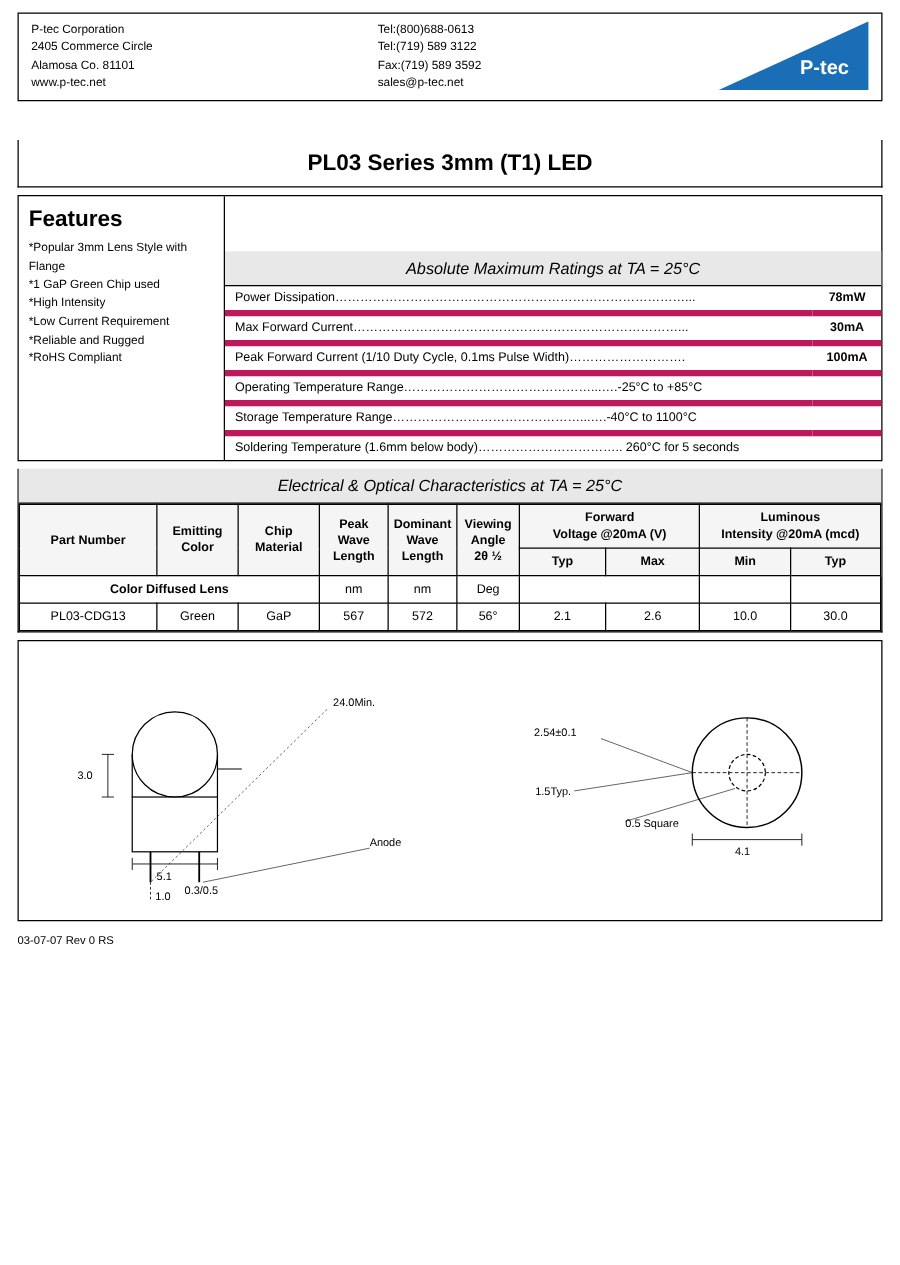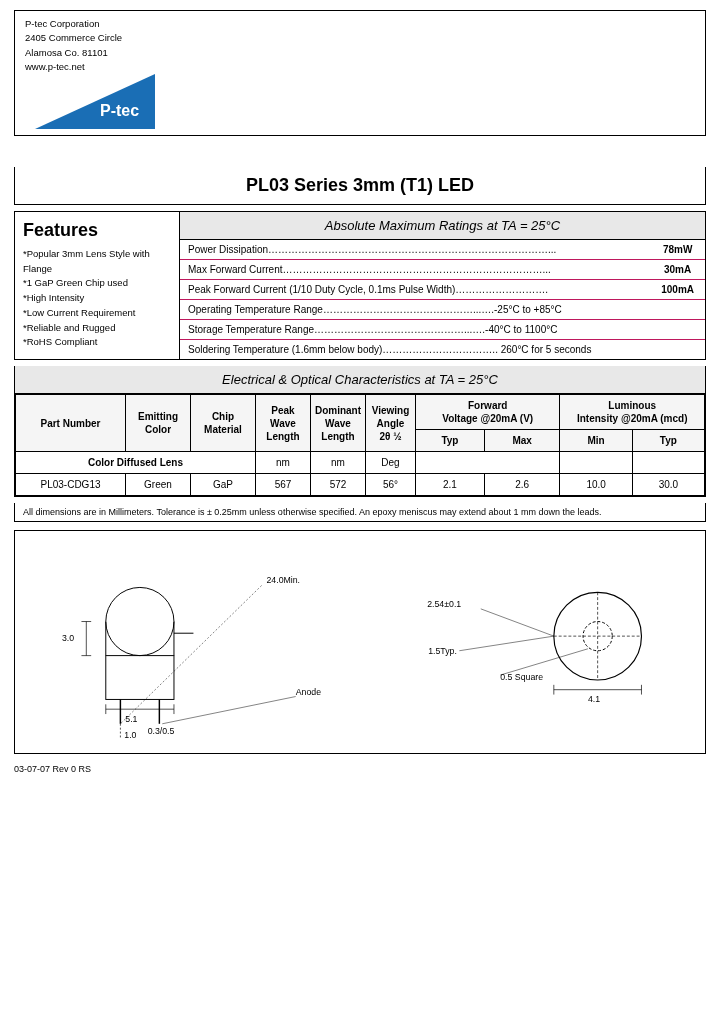--- a/index.html
+++ b/index.html
@@ -19,21 +19,20 @@
     }
 
     
     .header {
       display: flex;
       justify-content: space-between;
       align-items: flex-start;
       border: 1px solid #000;
       padding: 6px 10px;
       margin-bottom: 6px;
-      flex-direction: column;
     }
     .header-left {
       font-size: 9.5px;
       line-height: 1.5;
     }
     .header-logo {
       width: 130px;
       height: 55px;
       position: relative;
       overflow: hidden;
@@ -87,28 +86,29 @@
       flex: 1;
       padding: 0;
     }
     .ratings-header {
       text-align: center;
       background: #e8e8e8;
       border-bottom: 1px solid #000;
       padding: 6px;
       font-size: 13px;
       font-style: italic;
+      margin-top: 44px;
     }
     .ratings-table {
       width: 100%;
       border-collapse: collapse;
     }
     .ratings-table tr td {
       padding: 4px 8px;
-      border-bottom: 1px solid #be185d;
+      border-bottom: 5px solid #be185d;
       font-size: 10px;
     }
     .ratings-table tr:last-child td {
       border-bottom: none;
     }
     .ratings-table td:last-child {
       text-align: center;
       white-space: nowrap;
       font-weight: bold;
     }
@@ -201,20 +201,26 @@
 </head>
 <body>
 <div class="page">
 
   <div class="header">
     <div class="header-left">
       <div>P-tec Corporation</div>
       <div>2405 Commerce Circle</div>
       <div>Alamosa Co. 81101</div>
       <div>www.p-tec.net</div>
+    </div>
+    <div class="header-left">
+      <div>Tel:(800)688-0613</div>
+      <div>Tel:(719) 589 3122</div>
+      <div>Fax:(719) 589 3592</div>
+      <div>sales@p-tec.net</div>
     </div>
     <div class="header-logo">
       <svg class="logo-triangle" viewBox="0 0 130 55">
         <polygon points="10,55 130,0 130,55" fill="#1a6eb5"></polygon>
         <text x="75" y="42" font-size="16" font-weight="bold" fill="white" font-family="Arial">P-tec</text>
       </svg>
     </div>
   </div>
 
   <div class="title-section">
@@ -334,23 +340,20 @@
           <td>56°</td>
           <td>2.1</td>
           <td>2.6</td>
           <td>10.0</td>
           <td>30.0</td>
         </tr>
       </tbody>
     </table>
   </div>
 
-  <div class="footer-note">
-    <span>All dimensions are in Millimeters. Tolerance is ± 0.25mm unless otherwise specified. An epoxy meniscus may extend about 1 mm down the leads.</span>
-  </div>
 
   <div class="dimensions-section">
     <svg class="dim-diagram" viewBox="0 0 692 200">
 
       <circle cx="120" cy="80" r="35" fill="none" stroke="#000" stroke-width="1"></circle>
 
       <line x1="85" y1="80" x2="85" y2="115" stroke="#000" stroke-width="1"></line>
       <line x1="155" y1="80" x2="155" y2="115" stroke="#000" stroke-width="1"></line>
       <rect x="85" y="115" width="70" height="45" fill="none" stroke="#000" stroke-width="1"></rect>
 

